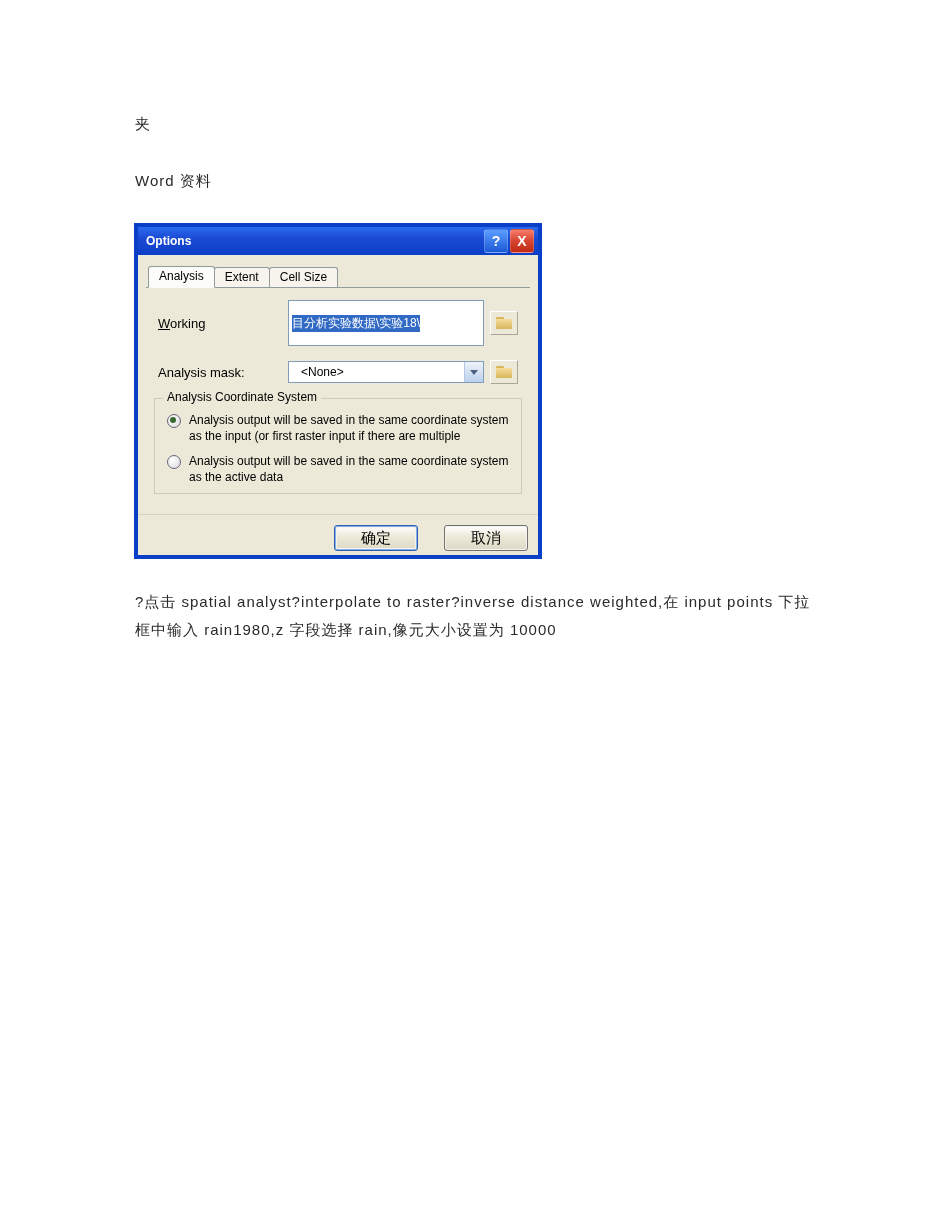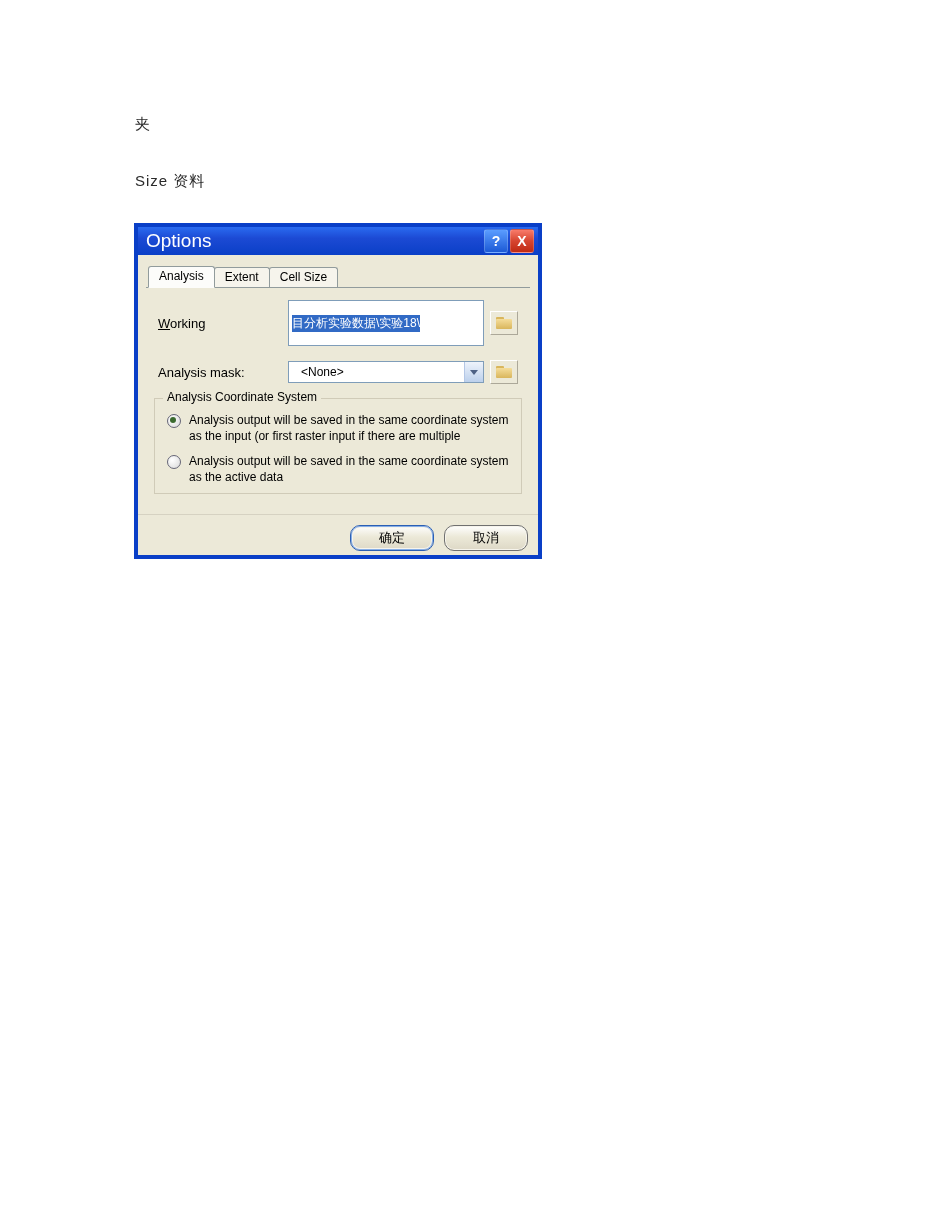--- a/index.html
+++ b/index.html
@@ -30,22 +30,22 @@
   .titlebar {
     height: 28px;
     background: linear-gradient(to bottom, #2a6bf0 0%, #1c4ad4 40%, #0a3fc7 100%);
     display: flex;
     align-items: center;
     justify-content: space-between;
     padding: 0 4px 0 8px;
   }
   .titlebar .title {
     color: #fff;
-    font-weight: normal;
-    font-size: 19px;
+    font-weight: bold;
+    font-size: 12px;
     font-family: "Tahoma", sans-serif;
   }
   .titlebar .controls {
     display: flex;
     gap: 2px;
   }
   .tb-btn {
     width: 22px;
     height: 22px;
     border-radius: 3px;
@@ -262,46 +262,47 @@
     display: flex;
     justify-content: flex-end;
     gap: 10px;
     background: #ece9d8;
   }
   .win-btn {
     min-width: 82px;
     height: 24px;
     background: linear-gradient(to bottom, #fefefe, #ece9d8 45%, #ddd8c6);
     border: 1px solid #707070;
-    border-radius: 10px;
-    font-size: 13px;
+    border-radius: 3px;
+    font-size: 15px;
     display: flex;
     align-items: center;
     justify-content: center;
     box-shadow: inset 0 0 0 1px #f6f4ec;
+    margin-left: 16px;
   }
   .win-btn.default {
     border: 1px solid #2b5fb3;
     box-shadow: 0 0 0 1px #87aee6 inset, inset 0 0 0 2px #f6f4ec;
   }
   .body-text {
     font-size: 15px;
     color: #2a2a2a;
     letter-spacing: 1px;
     line-height: 1.85;
     margin-top: 28px;
   }
 </style>
 </head>
 <body>
 
 <div class="page">
 
   <p class="doc-text">夹</p>
-  <p class="doc-text">Size 资料</p>
+  <p class="doc-text">Word 资料</p>
 
   <div class="dialog">
     <div class="titlebar">
       <span class="title">Options</span>
       <div class="controls">
         <div class="tb-btn tb-help">
           <span>?</span>
         </div>
         <div class="tb-btn tb-close">
           <span>X</span>
@@ -354,14 +355,15 @@
 
 
     </div>
 
     <div class="button-bar">
       <div class="win-btn default">确定</div>
       <div class="win-btn">取消</div>
     </div>
   </div>
 
+  <p class="body-text">?点击 spatial analyst?interpolate to raster?inverse distance weighted,在 input points 下拉框中输入 rain1980,z 字段选择 rain,像元大小设置为 10000</p>
 
 </div>
 
 </body></html>

